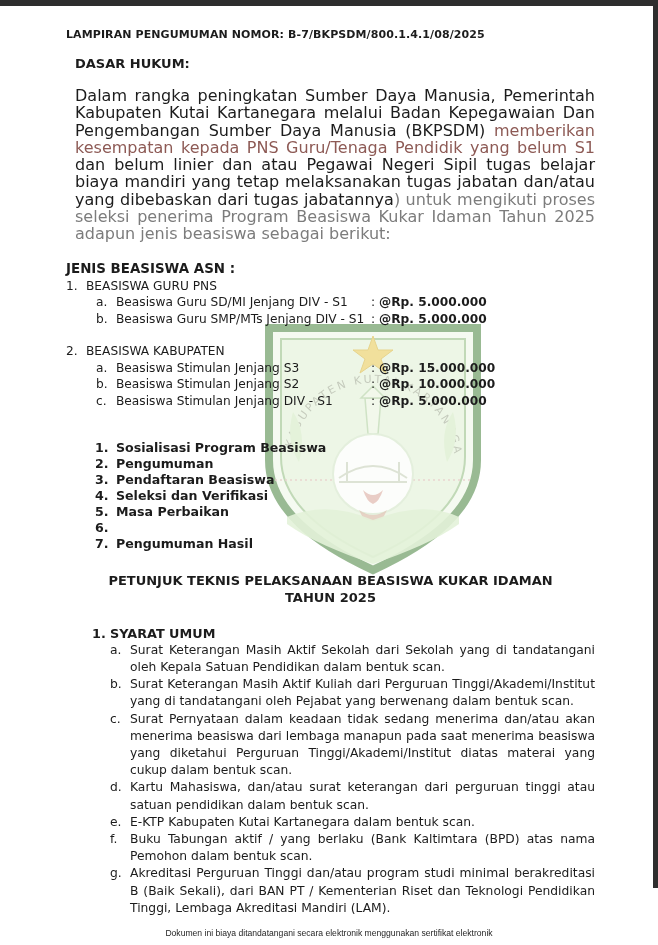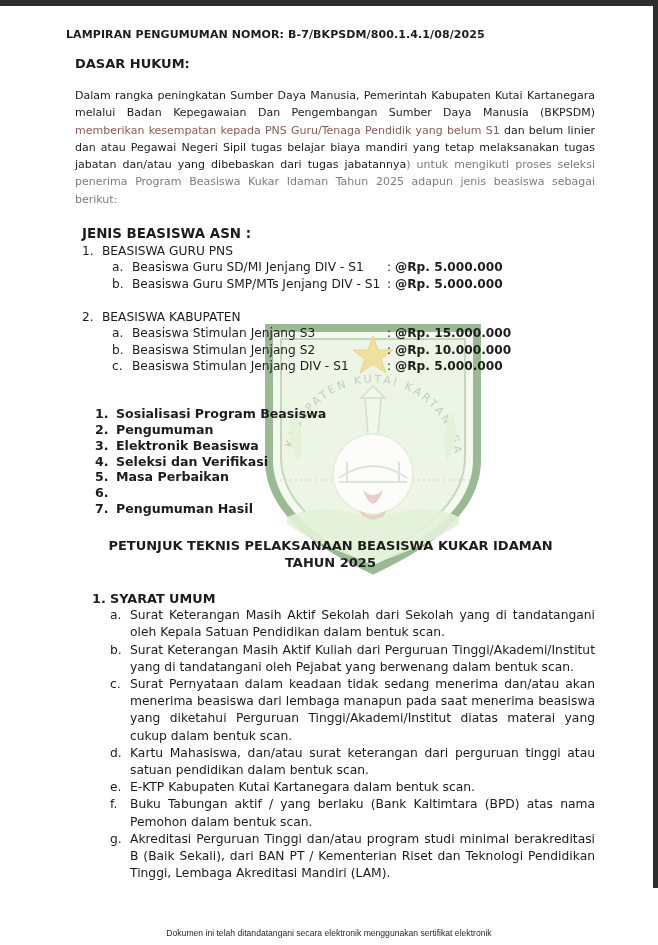--- a/index.html
+++ b/index.html
@@ -13,25 +13,25 @@
   .watermark { position:absolute; left:247px; top:312px; width:252px; height:265px; opacity:.55; z-index:0; }
 
   .content { position:relative; z-index:1; padding:28px 63px 0 66px; }
 
   .header-line { font-size:11px; font-weight:bold; letter-spacing:.1px; }
 
   .dasar { margin:15px 0 16px 9px; }
   .dasar-title { font-size:13px; font-weight:bold; }
   .dasar-body { font-size:12.4px; line-height:16.4px; text-align:justify; margin-top:1px; }
 
-  .intro { margin:15px 0 0 9px; font-size:11px; line-height:17.3px; text-align:justify; }
+  .intro { margin:15px 0 0 9px; font-size:16px; line-height:17.3px; text-align:justify; }
   .t-red  { color:#8d5a55; }
   .t-gray { color:#7c7c7c; }
 
-  .jenis { margin:18px 0 0 16px; }
+  .jenis { margin:18px 0 0 0; }
   .jenis-title { font-size:13.4px; font-weight:bold; }
   .jenis-group { margin-top:2px; }
   .jenis-group + .jenis-group { margin-top:16px; }
   .group-head { display:flex; font-size:12.2px; line-height:16.4px; }
   .group-num { width:20px; flex:none; }
   .price-row { display:flex; margin-left:30px; font-size:12.2px; line-height:16.6px; }
   .pr-letter { width:20px; flex:none; }
   .pr-label { width:255px; flex:none; }
   .pr-price b { font-weight:bold; }
 
@@ -156,21 +156,21 @@
       <div class="alur-step">
           <span class="step-num">1.</span>
           <span>Sosialisasi Program Beasiswa</span>
         </div>
       <div class="alur-step">
           <span class="step-num">2.</span>
           <span>Pengumuman</span>
         </div>
       <div class="alur-step">
           <span class="step-num">3.</span>
-          <span>Elektronik Beasiswa</span>
+          <span>Pendaftaran Beasiswa</span>
         </div>
       <div class="alur-step">
           <span class="step-num">4.</span>
           <span>Seleksi dan Verifikasi</span>
         </div>
       <div class="alur-step">
           <span class="step-num">5.</span>
           <span>Masa Perbaikan</span>
         </div>
       <div class="alur-step">
@@ -218,16 +218,16 @@
         </div>
       <div class="syarat-item">
           <span class="si-letter">g.</span>
           <span class="si-text">Akreditasi Perguruan Tinggi dan/atau program studi minimal berakreditasi B (Baik Sekali), dari BAN PT / Kementerian Riset dan Teknologi Pendidikan Tinggi, Lembaga Akreditasi Mandiri (LAM).</span>
         </div>
     </div>
 
   </div>
 
   <div class="footer">
-    <div>Dokumen ini telah ditandatangani secara elektronik menggunakan sertifikat elektronik</div>
+    <div>Dokumen ini biaya ditandatangani secara elektronik menggunakan sertifikat elektronik</div>
   </div>
 
 </div>
 
 </body></html>

